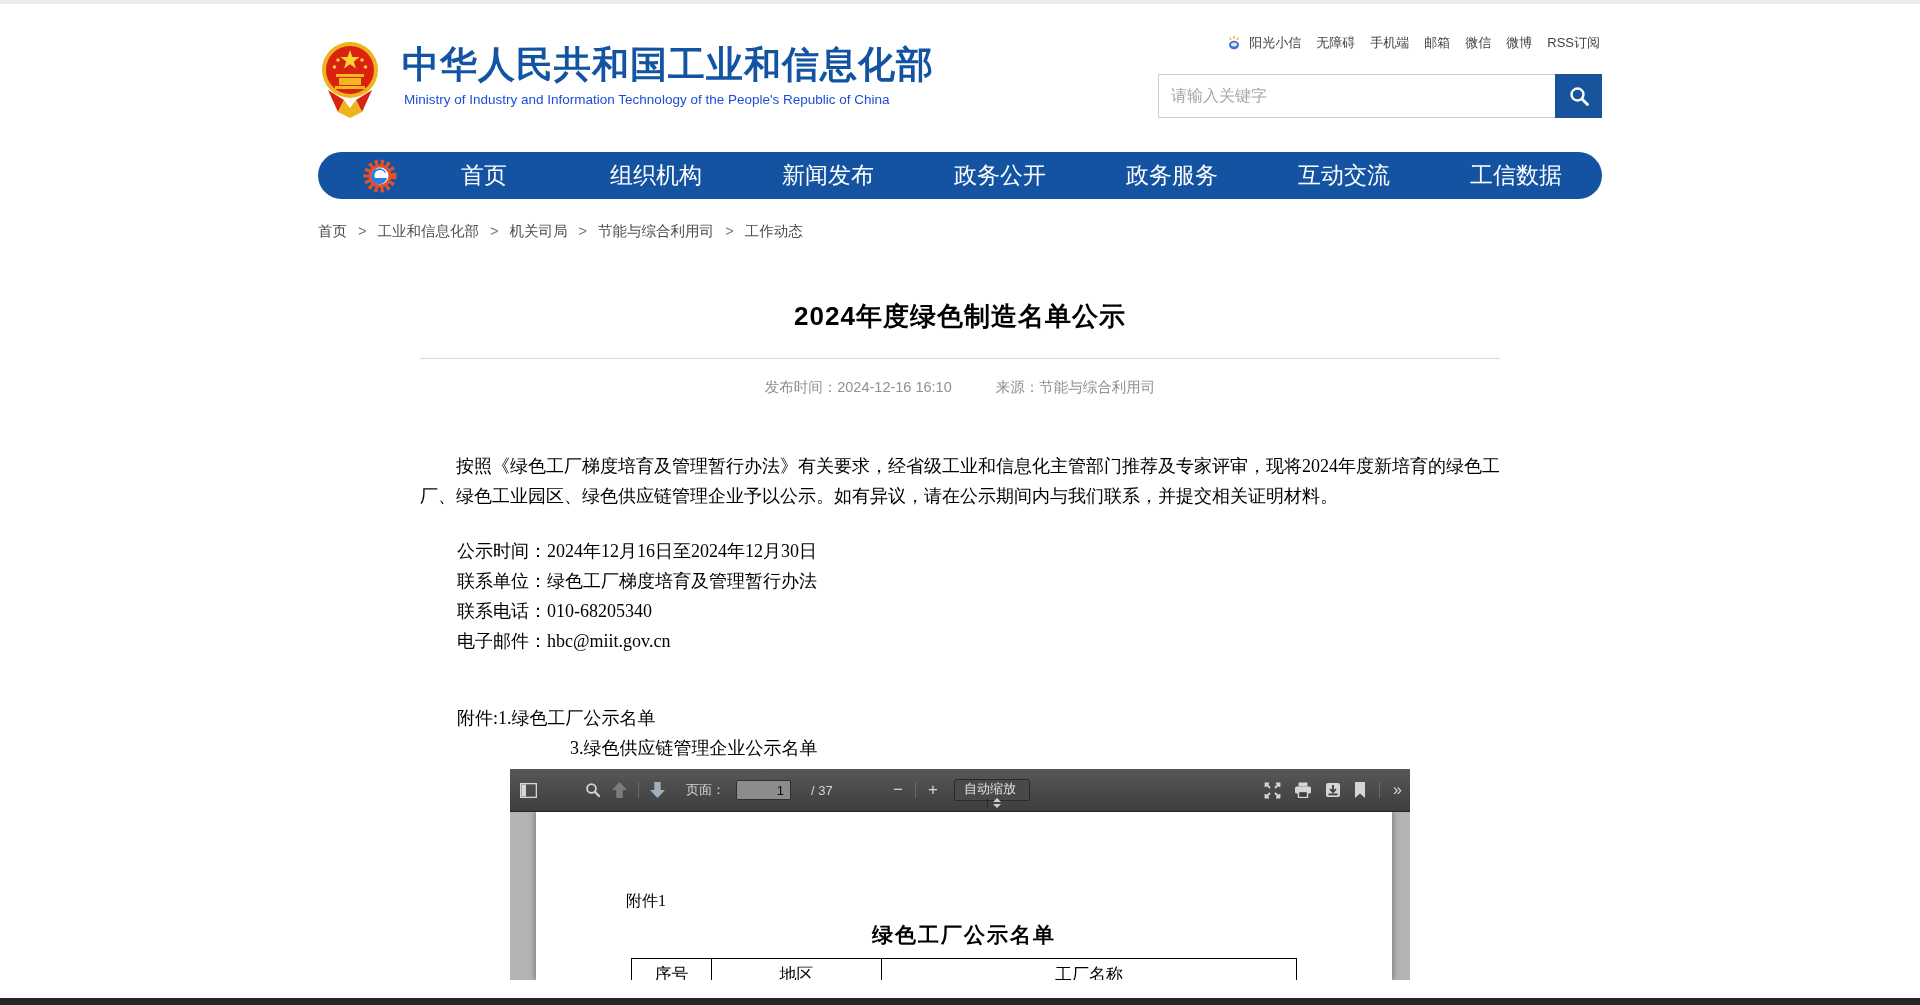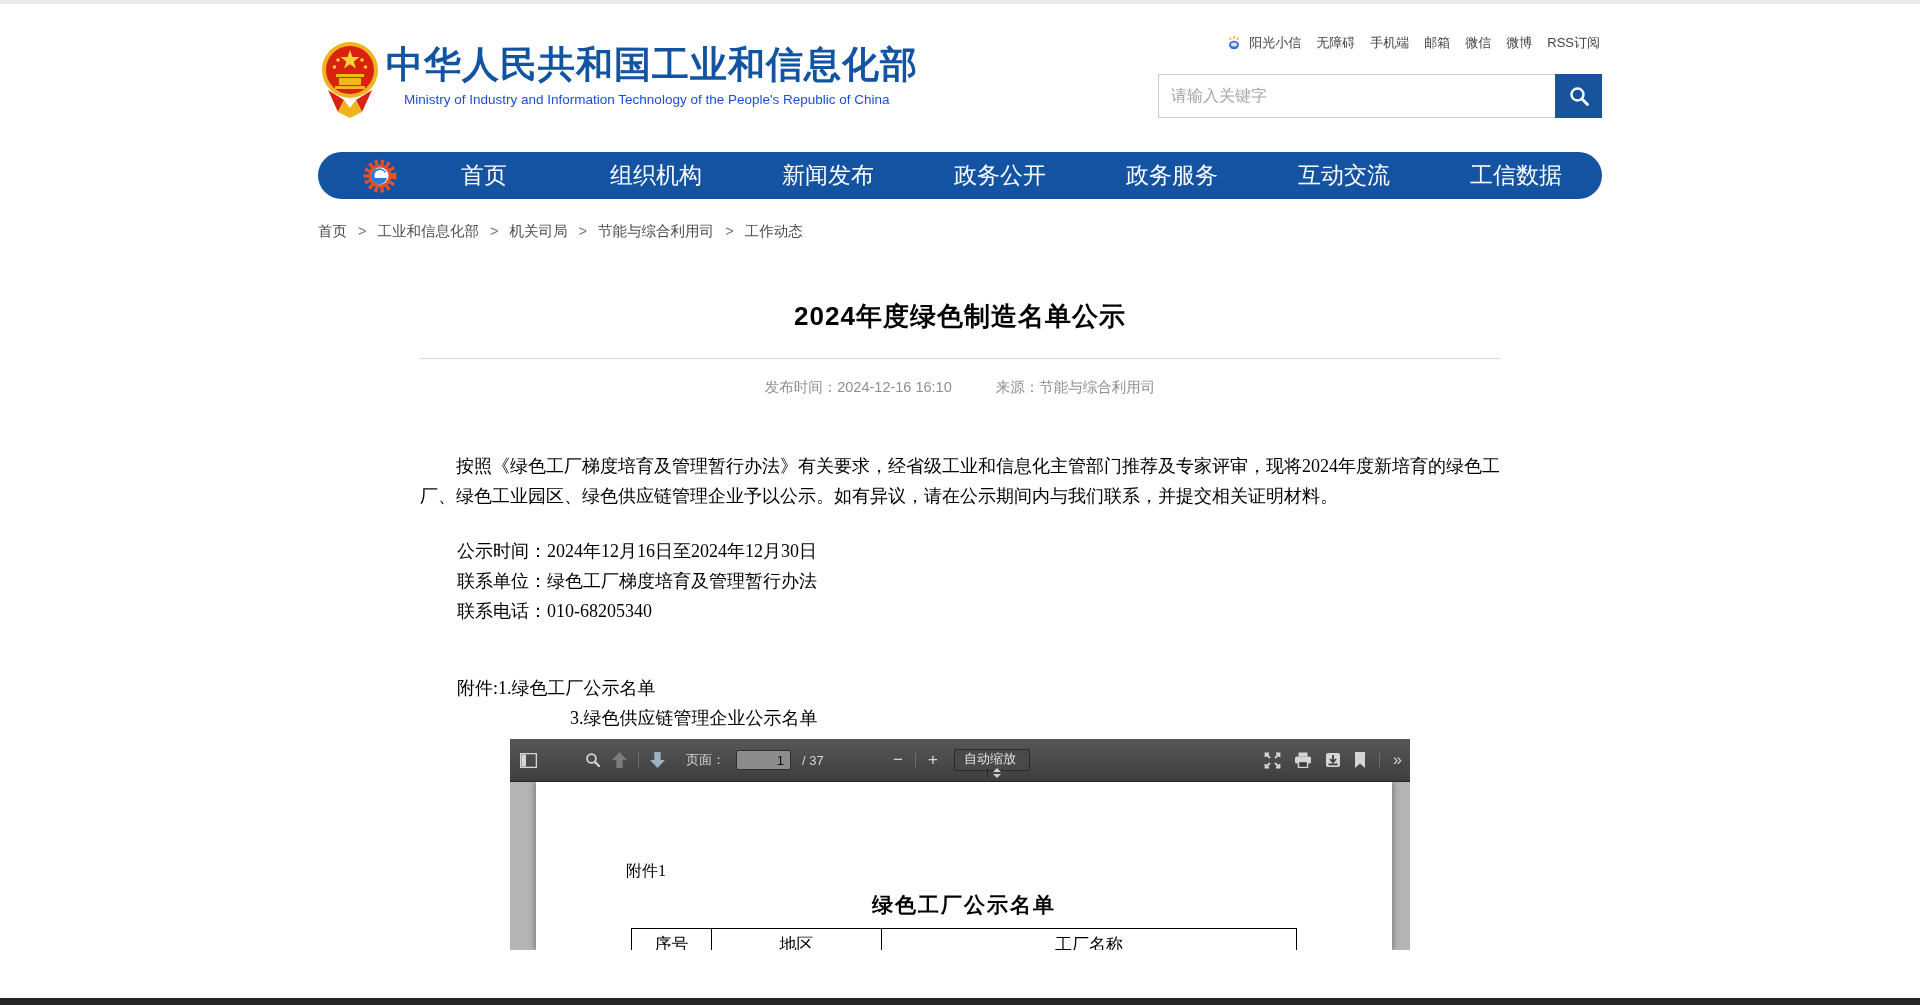--- a/index.html
+++ b/index.html
@@ -4,21 +4,21 @@
 <style>
   * { margin:0; padding:0; box-sizing:border-box; }
   html,body { width:1920px; height:1005px; overflow:hidden; }
   body { background:#fff; font-family:"Liberation Sans","DejaVu Sans",sans-serif; position:relative; }
 
   .top-strip { height:4px; background:#ebebeb; }
 
   
   .header { width:1284px; margin:0 auto; position:relative; height:148px; }
   .emblem { position:absolute; left:0; top:34px; width:64px; height:80px; }
-  .site-title { position:absolute; left:68px; top:36px; color:#1254a2; font-size:37px; font-weight:bold; letter-spacing:1px; white-space:nowrap; }
+  .site-title { position:absolute; left:84px; top:36px; color:#1254a2; font-size:37px; font-weight:bold; letter-spacing:1px; white-space:nowrap; }
   .site-subtitle { position:absolute; left:86px; top:88px; color:#1d4ed8; font-size:13.5px; white-space:nowrap; }
   .quick-links { position:absolute; right:2px; top:30px; display:flex; align-items:center; gap:15px; font-size:13px; color:#404040; }
   .quick-links a { color:#404040; text-decoration:none; cursor:pointer; }
   .sun-icon { width:16px; height:16px; margin-right:-8px; }
   .search-bar { position:absolute; right:0; top:70px; width:444px; height:44px; display:flex; }
   .search-input { flex:1; border:1px solid #ccc; border-right:none; font-size:16px; padding-left:12px; color:#555; outline:none; font-family:inherit; }
   .search-input::placeholder { color:#a6a6a6; }
   .search-btn { width:47px; height:44px; background:#17549b; border:none; cursor:pointer; display:flex; align-items:center; justify-content:center; }
 
   
@@ -51,21 +51,21 @@
   .pdf-viewer { width:900px; margin:6px auto 0; }
   .pdf-toolbar { height:43px; background:linear-gradient(#575757,#3e3e3e); border-bottom:1px solid #242424; display:flex; align-items:center; position:relative; color:#d5d5d5; font-size:13px; }
   .tb-left { display:flex; align-items:center; gap:11px; padding-left:10px; }
   .tb-center { position:absolute; left:50%; transform:translateX(-50%); display:flex; align-items:center; gap:9px; }
   .tb-right { margin-left:auto; display:flex; align-items:center; gap:13px; padding-right:10px; }
   .tb-btn { display:flex; align-items:center; justify-content:center; cursor:pointer; background:none; border:none; padding:0; }
   .tb-sep { width:1px; height:16px; background:#2b2b2b; border-right:1px solid #6a6a6a; }
   .tb-gap { width:26px; }
   .page-label { margin-left:10px; }
   .page-input { width:55px; height:20px; background:#8c8c8c; border:1px solid #2f2f2f; border-radius:2px; text-align:right; padding-right:6px; color:#111; font-size:13px; outline:none; }
-  .page-count { color:#d5d5d5; }
+  .page-count { color:#d5d5d5;margin-left:9px; }
   .zoom-sign { font-size:17px; color:#d5d5d5; cursor:pointer; width:16px; text-align:center; }
   .zoom-select { height:22px; background:#494949; border:1px solid #2a2a2a; border-radius:2px; display:flex; align-items:center; padding:0 5px 0 9px; cursor:pointer; margin-left:4px;flex-direction:column; }
   .zoom-select-label { font-size:13px; color:#e2e2e2; margin-right:8px; }
   .zoom-select-arrows { border-left:1px solid #2a2a2a; padding-left:5px; display:flex; flex-direction:column; gap:2px; align-items:center; }
   .tri-up { width:0; height:0; border-left:4px solid transparent; border-right:4px solid transparent; border-bottom:4px solid #cfcfcf; }
   .tri-down { width:0; height:0; border-left:4px solid transparent; border-right:4px solid transparent; border-top:4px solid #cfcfcf; }
   .more-tools { font-size:16px; color:#d5d5d5; letter-spacing:-2px; cursor:pointer; }
 
   .pdf-body { height:168px; background:#b4b4b4; display:flex; justify-content:center; overflow:hidden;padding-left:8px; }
   .pdf-page { width:856px; background:#fff; box-shadow:0 0 7px rgba(0,0,0,.45); font-family:"Liberation Serif","DejaVu Serif",serif; color:#000; padding-top:79px; }
@@ -167,20 +167,21 @@
     <span>发布时间：2024-12-16 16:10</span>
     <span>来源：节能与综合利用司</span>
   </div>
 
   <div class="article-body">
     <p>按照《绿色工厂梯度培育及管理暂行办法》有关要求，经省级工业和信息化主管部门推荐及专家评审，现将2024年度新培育的绿色工厂、绿色工业园区、绿色供应链管理企业予以公示。如有异议，请在公示期间内与我们联系，并提交相关证明材料。</p>
     <div class="details">
       <div>公示时间：2024年12月16日至2024年12月30日</div>
       <div>联系单位：绿色工厂梯度培育及管理暂行办法</div>
       <div>联系电话：010-68205340</div>
+      <div>电子邮件：hbc@miit.gov.cn</div>
     </div>
     <div class="attachments">
       <div class="att-1">附件:1.绿色工厂公示名单</div>
       <div class="att-3">3.绿色供应链管理企业公示名单</div>
     </div>
   </div>
 </div>
 
 <div class="pdf-viewer">
   <div class="pdf-toolbar">

